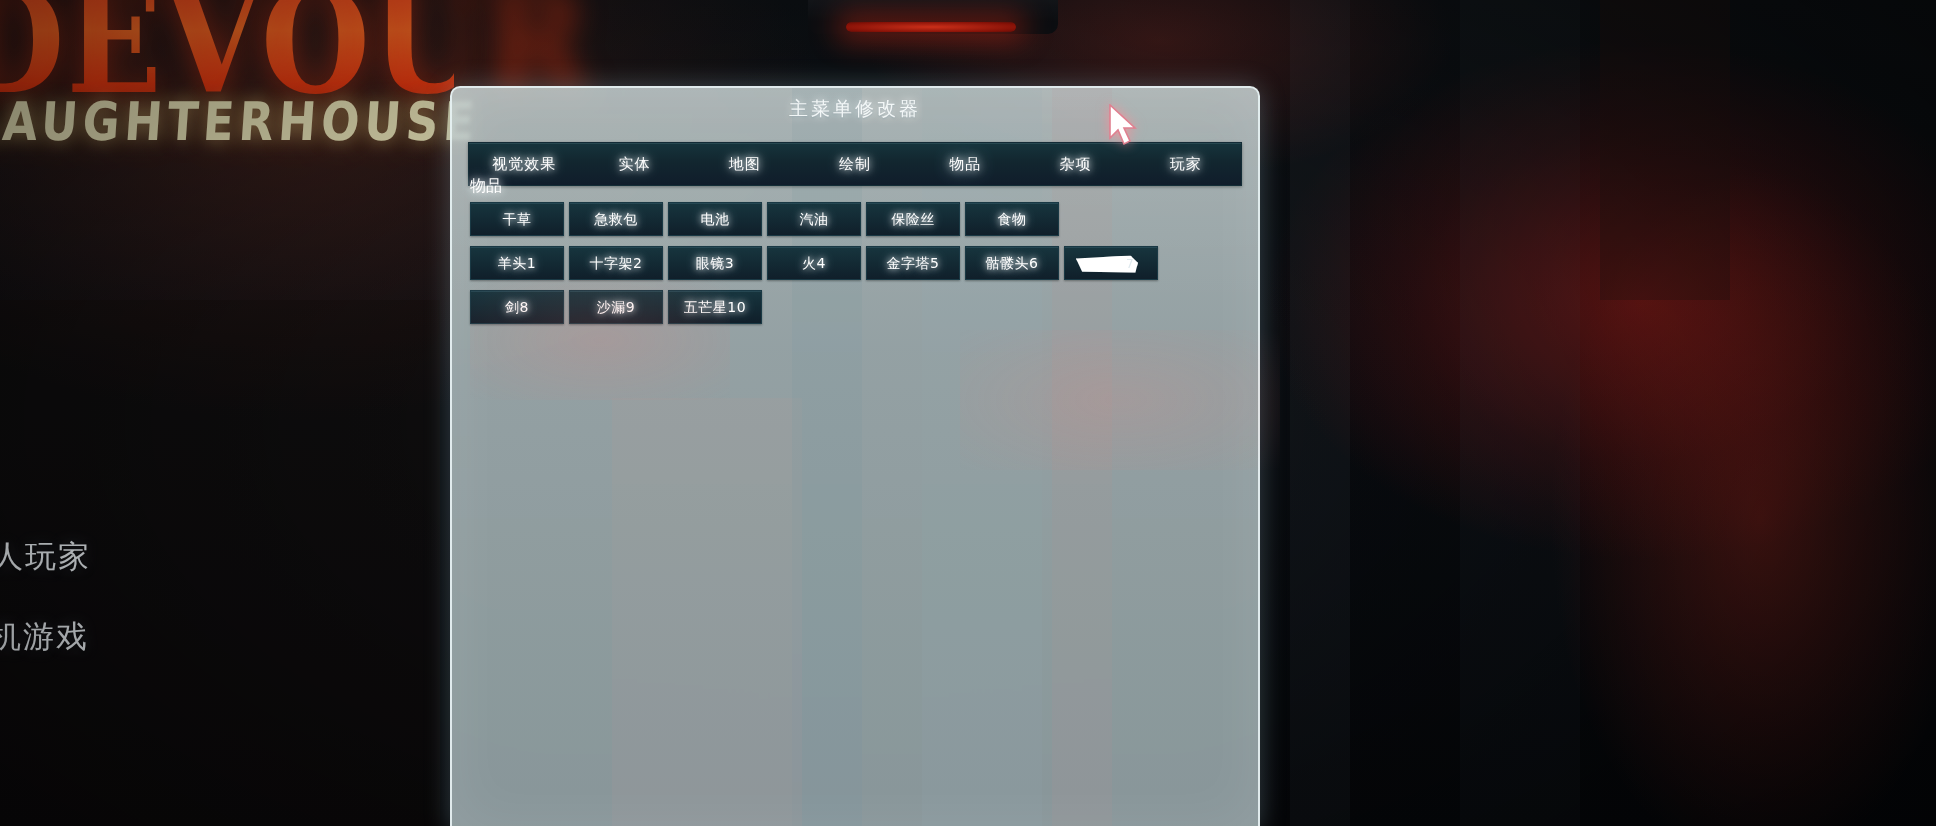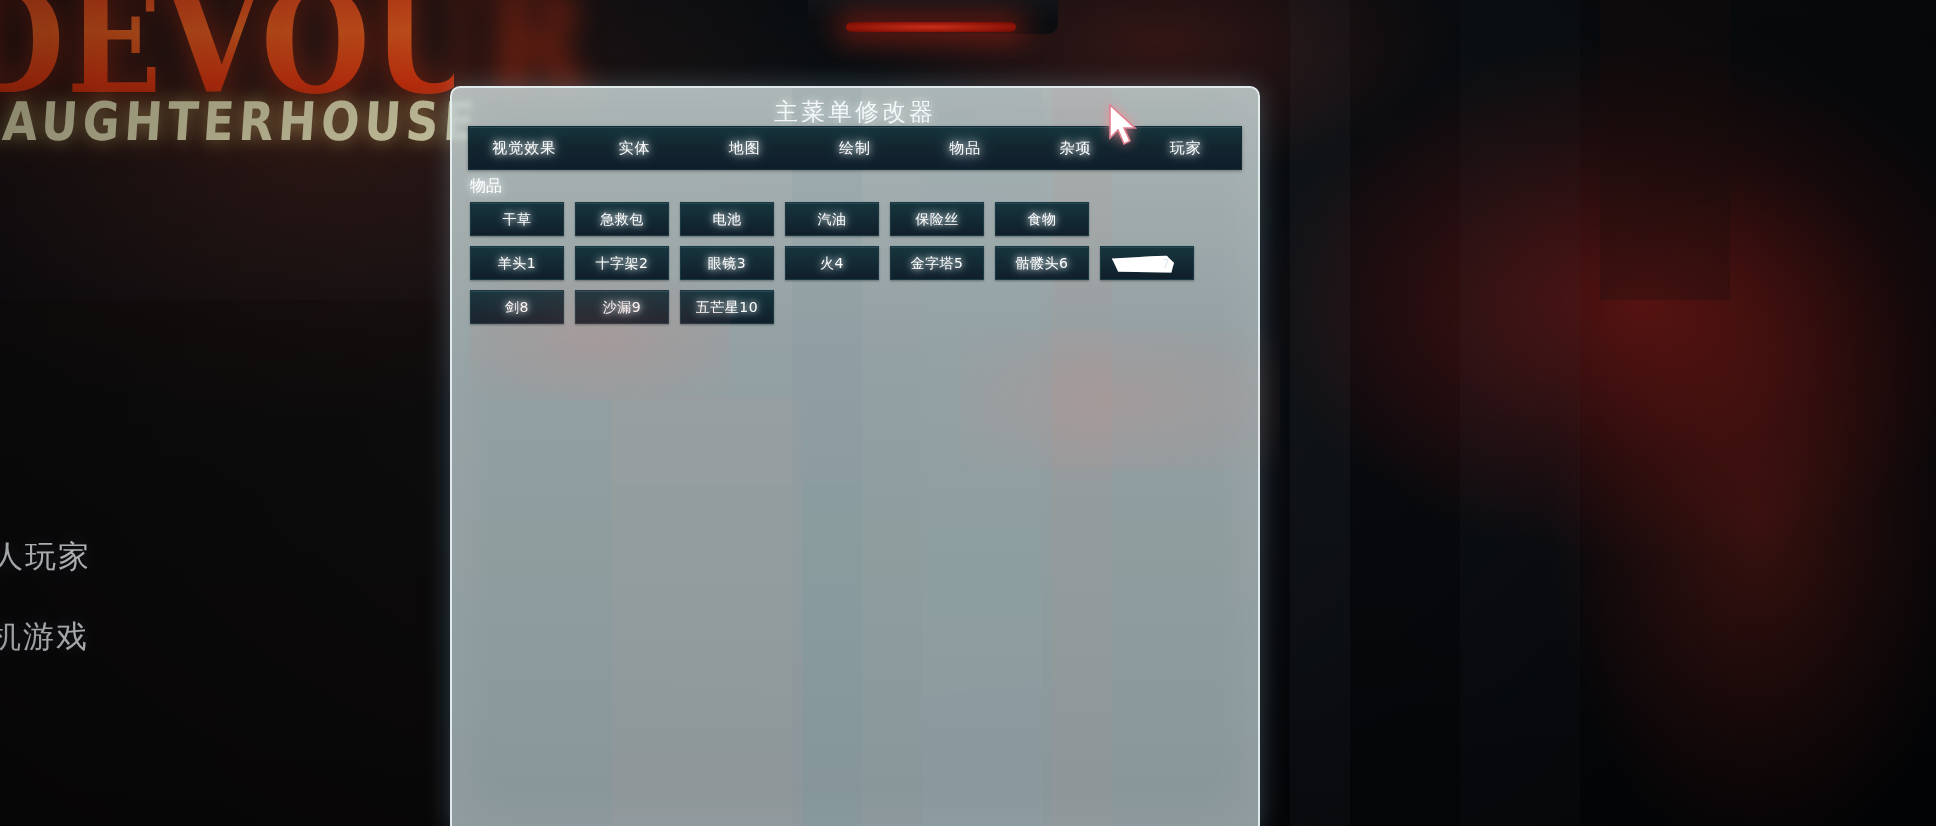--- a/index.html
+++ b/index.html
@@ -64,42 +64,42 @@
   .pstreak{position:absolute;pointer-events:none;}
   .ps1{left:340px;top:0;width:70px;height:742px;background:rgba(120,150,160,.16);}
   .ps2{left:470px;top:0;width:120px;height:742px;background:rgba(150,175,180,.12);}
   .ps3{left:600px;top:0;width:60px;height:742px;background:rgba(185,150,150,.13);}
   .ps4{left:160px;top:310px;width:190px;height:432px;background:rgba(200,160,160,.10);}
   .ps5{left:0;top:0;width:806px;height:742px;
     background:linear-gradient(180deg,rgba(255,255,255,.06) 0%,rgba(255,255,255,0) 30%);}
 
   
   .panel-title{position:absolute;left:0;top:8px;width:806px;text-align:center;
-    font-size:24px;letter-spacing:3px;color:rgba(252,255,255,.88);
+    font-size:19px;letter-spacing:3px;color:rgba(252,255,255,.88);
     text-shadow:0 0 9px rgba(255,255,255,.85),0 1px 2px rgba(120,140,150,.6);
     filter:blur(.35px);}
 
   
-  .tabbar{position:absolute;left:16px;top:38px;width:772px;height:42px;
+  .tabbar{position:absolute;left:16px;top:54px;width:772px;height:42px;
     background:linear-gradient(180deg,#16343c 0%,#12262f 45%,#101d2b 100%);
     border:1px solid rgba(20,45,55,.9);
     box-shadow:inset 0 1px 0 rgba(120,170,180,.18), 0 1px 3px rgba(0,0,0,.35);
     display:flex;align-items:center;}
   .tab{flex:1 1 0;text-align:center;font-size:15px;letter-spacing:1px;color:#ffffff;
     text-shadow:0 0 7px rgba(255,255,255,.95),0 0 13px rgba(220,245,255,.7);
     filter:blur(.45px);cursor:pointer;}
   .tab.active{text-shadow:0 0 9px rgba(255,255,255,1),0 0 18px rgba(200,240,255,.85);}
 
   
   .section-label{position:absolute;left:18px;top:88px;font-size:16px;color:#ffffff;
     text-shadow:0 0 7px rgba(255,255,255,.95),0 0 14px rgba(215,240,250,.6);filter:blur(.45px);}
 
   
   .rows{position:absolute;left:18px;top:114px;width:770px;}
-  .row{display:flex;gap:11px;margin-bottom:10px;}
+  .row{display:flex;gap:5px;margin-bottom:10px;}
   .btn{height:32px;line-height:32px;text-align:center;
     background:linear-gradient(180deg,#17353e 0%,#132a34 50%,#101f2a 100%);
     border:1px solid rgba(26,58,70,.95);
     box-shadow:inset 0 1px 0 rgba(120,175,190,.16),0 1px 2px rgba(0,0,0,.35);
     color:#fff;font-size:14px;letter-spacing:.5px;
     text-shadow:0 0 6px rgba(255,255,255,.95),0 0 12px rgba(210,240,252,.65);
     filter:blur(.4px);cursor:pointer;}
   .w92{width:92px;}
   .btn.blown{color:transparent;}
   .btn.blown .blob{display:inline-block;width:62px;height:17px;vertical-align:middle;

